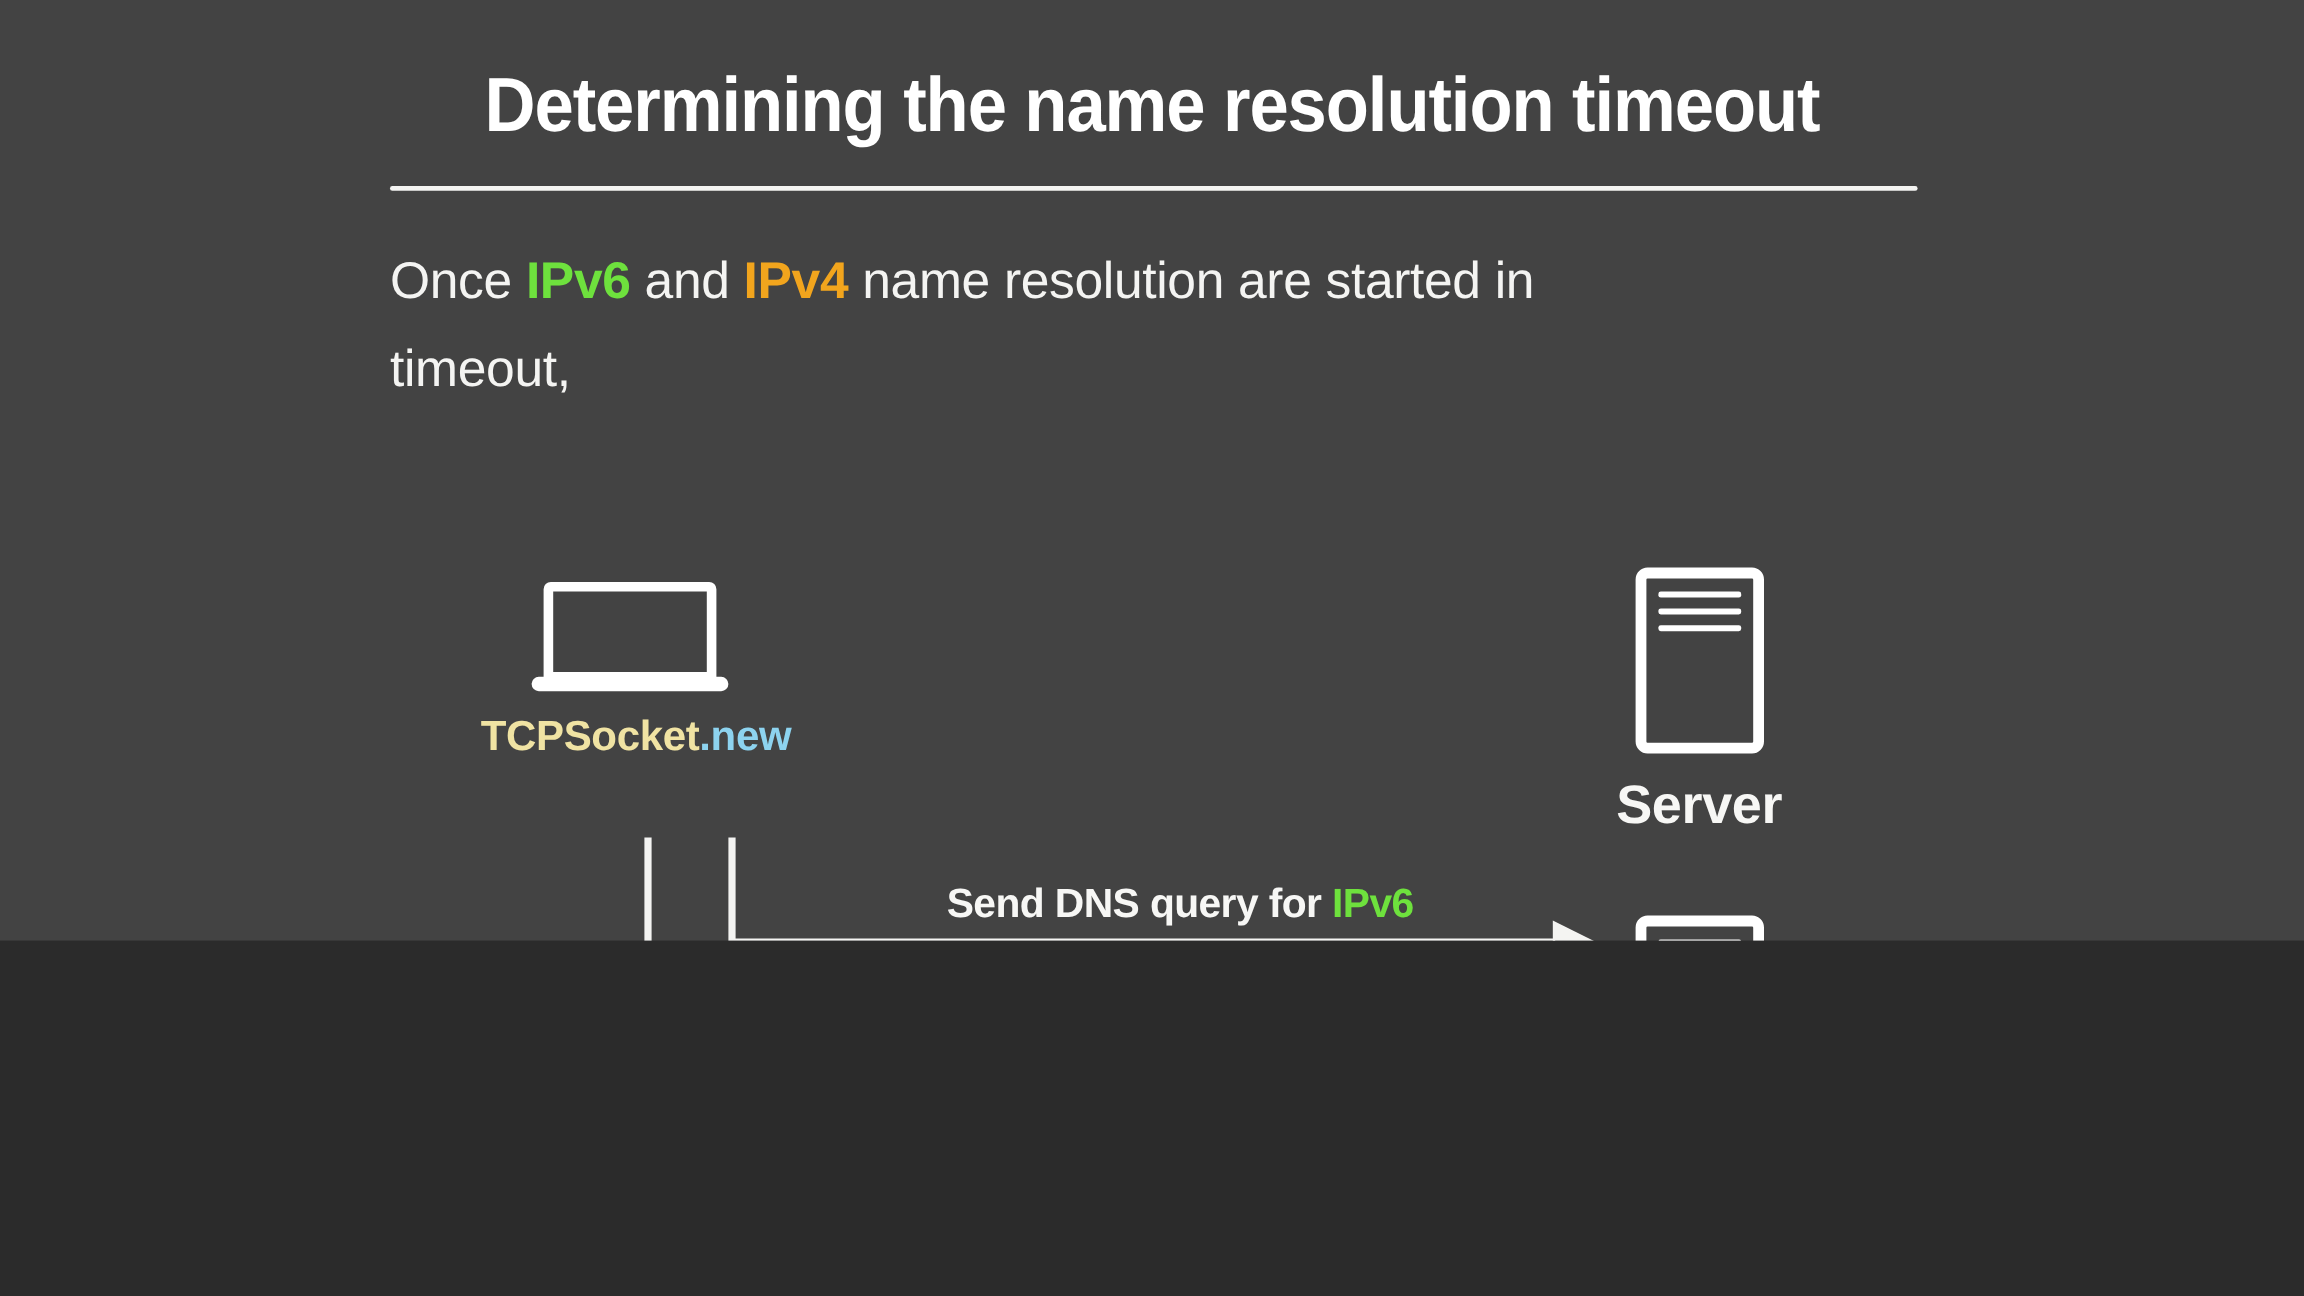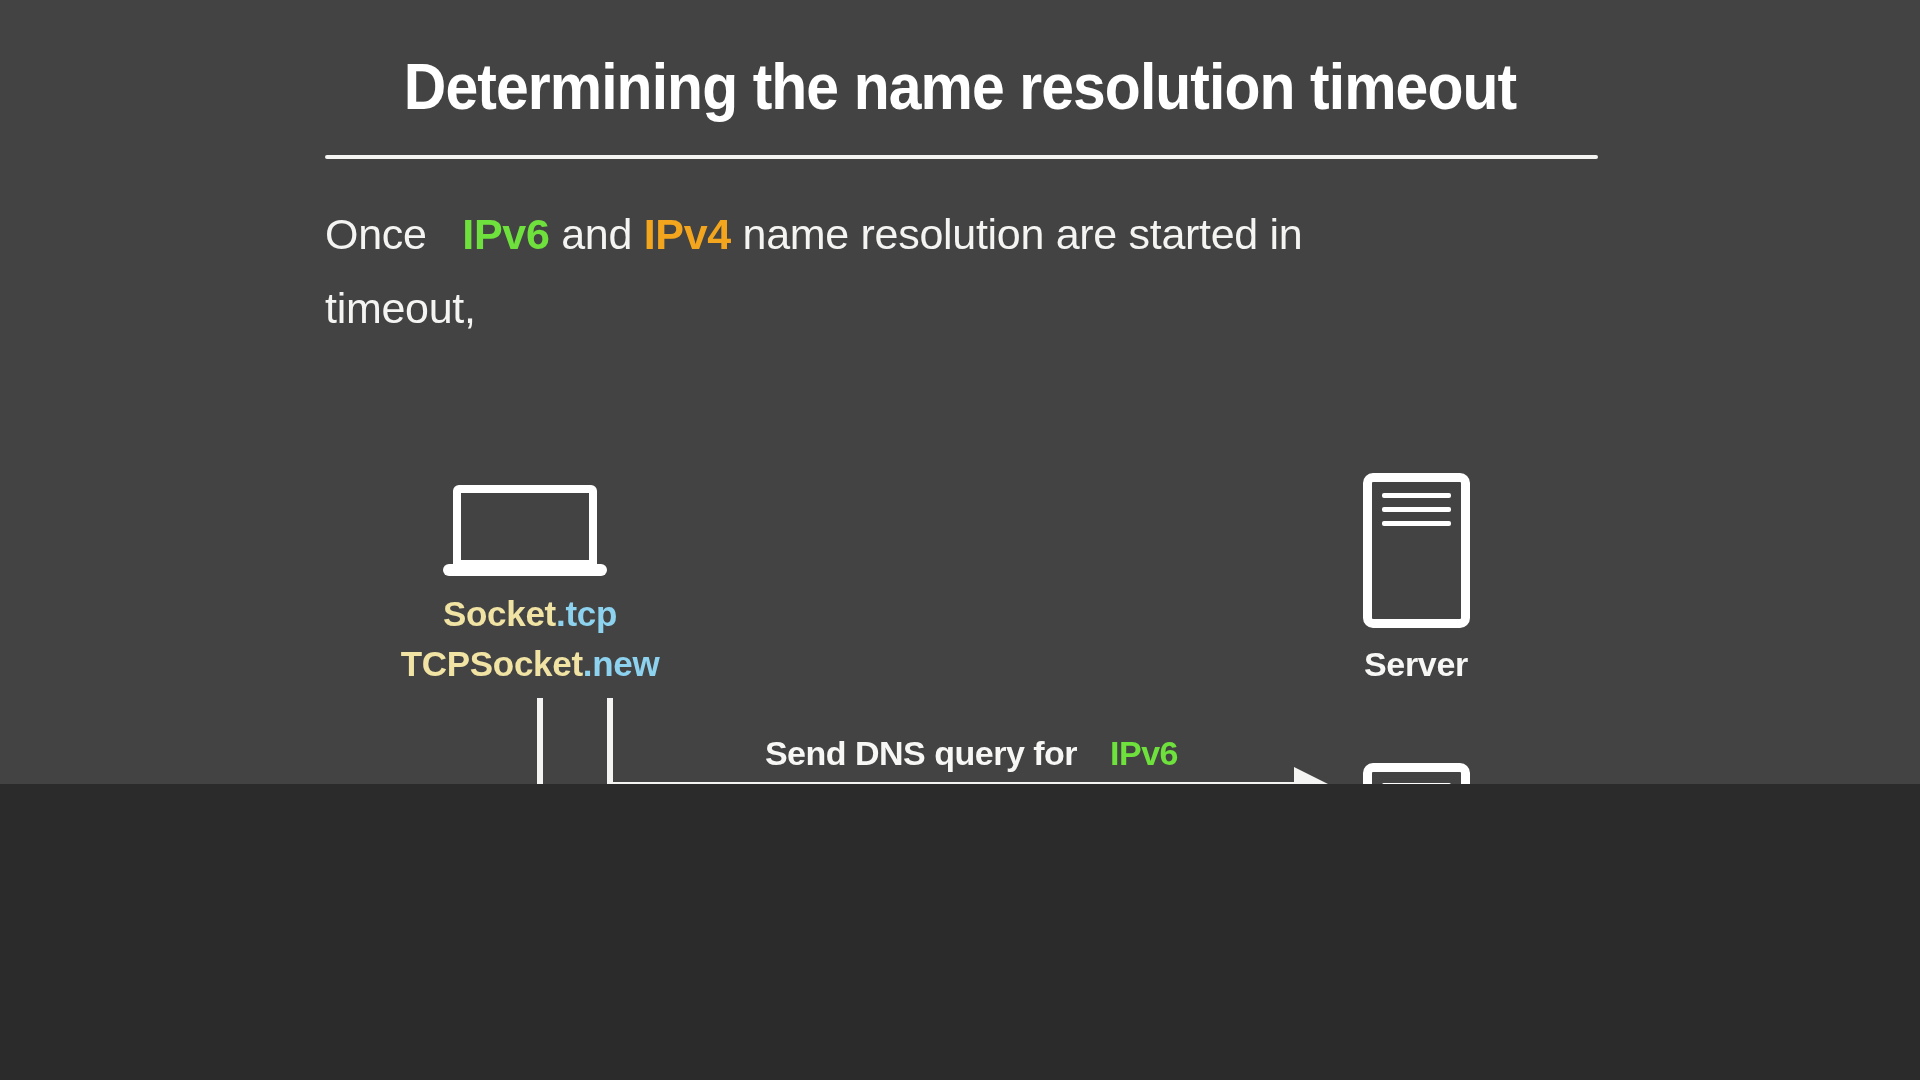--- a/index.html
+++ b/index.html
@@ -48,21 +48,21 @@
     left: 325px;
     top: 197px;
     width: 1200px;
     font-size: 43px;
     line-height: 74px;
     letter-spacing: -0.3px;
     color: var(--c-text, #f4f4f2);
   }
   .intro b { font-weight: 700; }
 
-  .green  { color: var(--c-green,  #6ee13d); margin-left: 24px; }
+  .green  { color: var(--c-green,  #6ee13d); }
   .orange { color: var(--c-orange, #f2a51d); }
   .yellow { color: var(--c-yellow, #f0e3a3); }
   .blue   { color: var(--c-blue,   #8dd3ef); }
 
   
   .laptop-screen {
     position: absolute;
     left: 453px;
     top: 485px;
     width: 144px;
@@ -146,21 +146,21 @@
   .server-line {
     height: 5px;
     background: #ffffff;
     border-radius: 2px;
   }
 
   .node-label {
     position: absolute;
     width: 300px;
     text-align: center;
-    font-size: 34px;
+    font-size: 45px;
     font-weight: 700;
     letter-spacing: -0.3px;
     color: #f7f7f5;
     white-space: nowrap;
   }
   .node-label.server-name { left: 1266px; top: 645px; }
   .node-label.dns-name    { left: 1267px; top: 935px; }
 </style>
 </head>
 <body>
@@ -172,21 +172,20 @@
 
   <div class="intro">
     <span>Once </span><b class="green">IPv6</b><span> and </span><b class="orange">IPv4</b><span> name resolution are started in</span><br>
     <span>timeout,</span>
   </div>
 
   <div class="laptop-screen"></div>
   <div class="laptop-base"></div>
 
   <div class="client-code">
-    <div><span class="yellow">Socket</span><span class="blue">.tcp</span></div>
     <div><span class="yellow">TCPSocket</span><span class="blue">.new</span></div>
   </div>
 
   <svg class="wires" viewBox="0 0 1920 1080">
     <polyline class="wire" points="610,698 610,785 1296,785"></polyline>
     <polygon class="arrowhead" points="1294,767 1294,803 1330,785"></polygon>
     <polyline class="wire" points="540,698 540,845 1296,845"></polyline>
     <polygon class="arrowhead" points="1294,827 1294,863 1330,845"></polygon>
   </svg>
 

